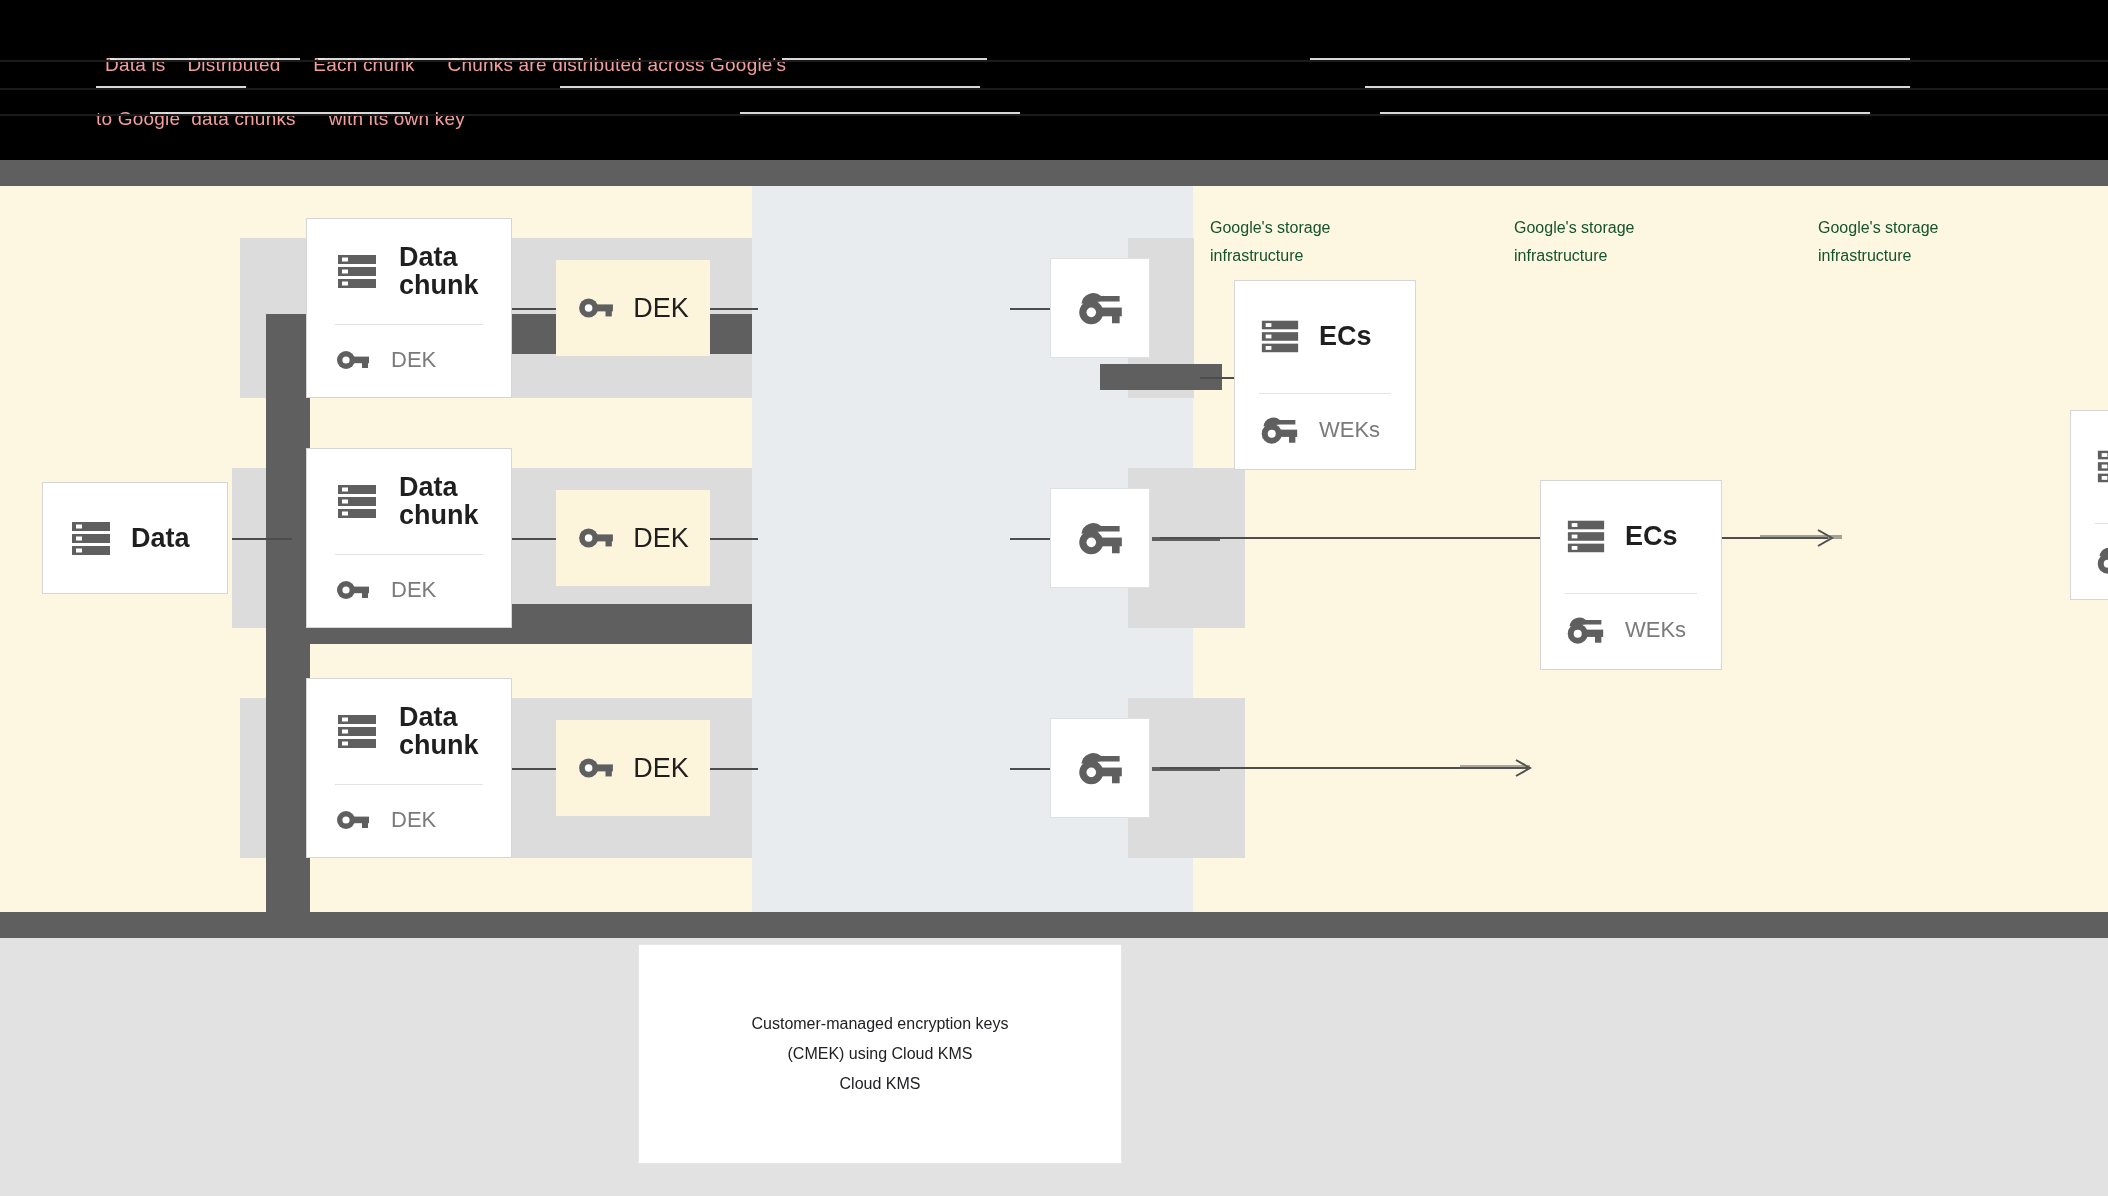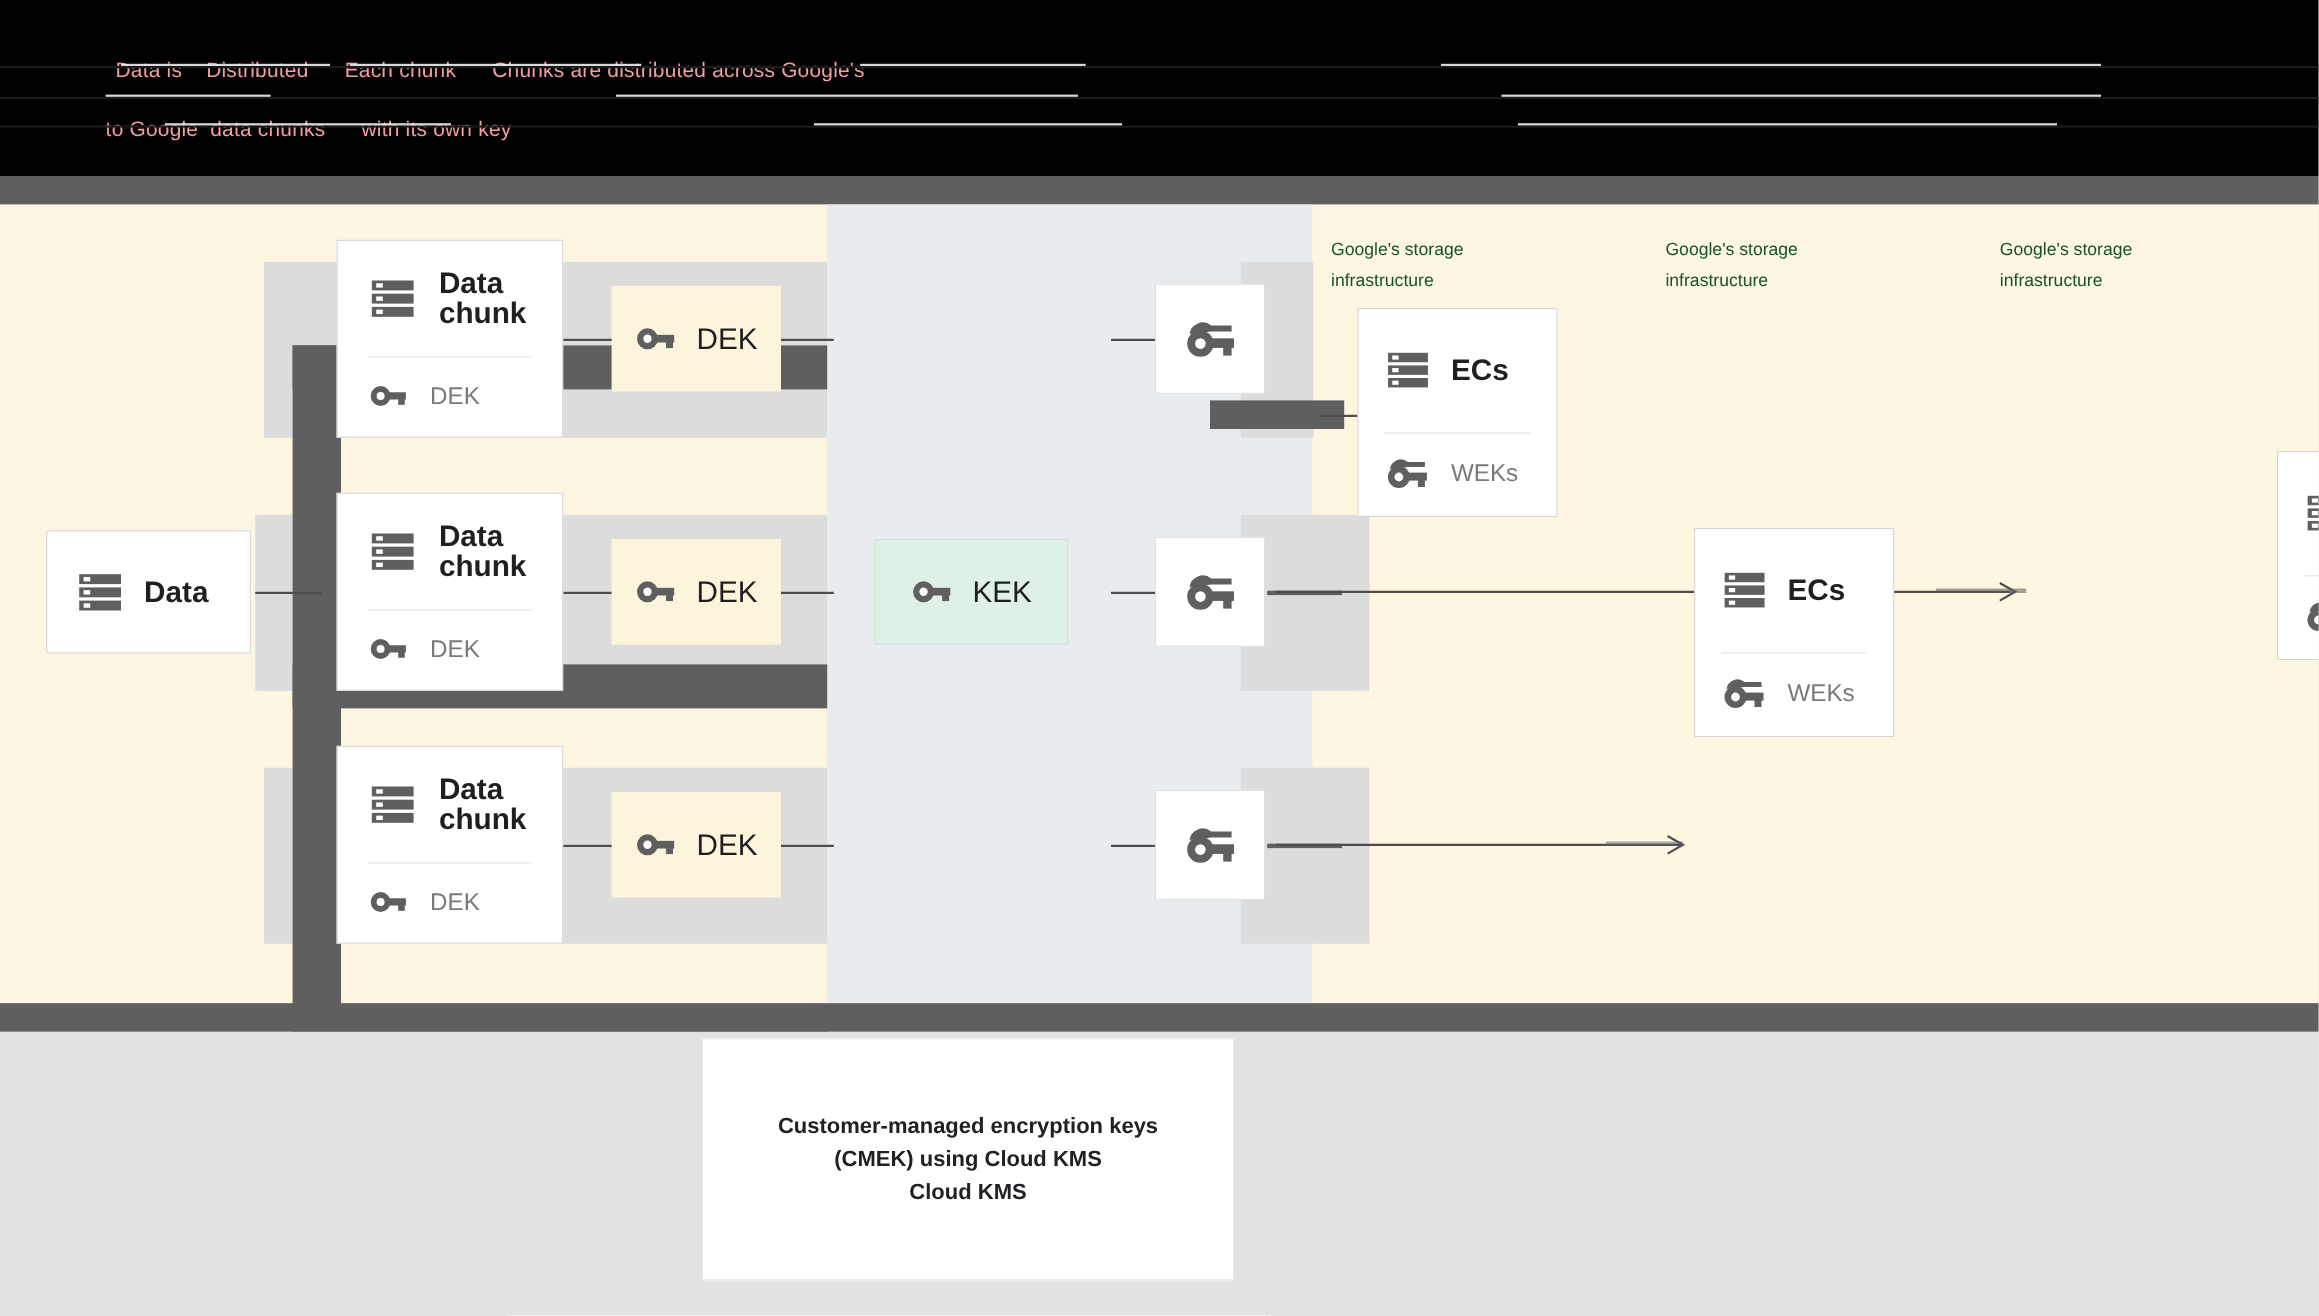--- a/index.html
+++ b/index.html
@@ -126,21 +126,21 @@
     position:absolute;left:0;top:938px;width:2108px;height:258px;
     background:#e2e2e2;
   }
   .caption-card{
     position:absolute;left:638px;top:944px;width:484px;height:220px;
     background:#ffffff;border:1px solid #e6e6e6;box-sizing:border-box;
     display:flex;flex-direction:column;align-items:center;justify-content:center;
     text-align:center;padding:0 30px;
   }
   .cap-strong{
-    font-size:20px;font-weight:bold;color:#202124;line-height:30px;
+    font-size:16px;font-weight:normal;color:#202124;line-height:30px;
   }
   .cap-normal{
     font-size:24px;color:#202124;line-height:30px;margin-top:26px;
   }
 </style>
 </head>
 <body>
 
 <div id="page">
 
@@ -331,29 +331,20 @@
     <div class="box-plain box-dek" style="left:556px;top:534px;width:154px;height:96px;">
       <svg class="ico" width="38" height="38" viewBox="0 0 36 36">
         <circle cx="11" cy="18" r="9" fill="#5f5f5f"></circle>
           <circle cx="11" cy="18" r="3.6" fill="#ffffff"></circle>
         <rect x="17" y="14.6" width="17" height="6.6" fill="#5f5f5f"></rect>
         <rect x="27" y="20" width="6" height="6" fill="#5f5f5f"></rect>
       </svg>
       <span class="box-label">DEK</span>
     </div>
 
-    <div class="box-plain box-kek" style="left:795px;top:304px;width:176px;height:96px;">
-      <svg class="ico" width="38" height="38" viewBox="0 0 36 36">
-        <circle cx="11" cy="18" r="9" fill="#5f5f5f"></circle>
-          <circle cx="11" cy="18" r="3.6" fill="#ffffff"></circle>
-        <rect x="17" y="14.6" width="17" height="6.6" fill="#5f5f5f"></rect>
-        <rect x="27" y="20" width="6" height="6" fill="#5f5f5f"></rect>
-      </svg>
-      <span class="box-label">KEK</span>
-    </div>
 
     <div class="box-plain box-wek" style="left:1050px;top:72px;width:100px;height:100px;">
       <svg class="ico" width="48" height="48" viewBox="0 0 44 44">
         <path d="M5 18 A11 11 0 0 1 23 11 L40 11 L40 16 L23 16" fill="#5f5f5f"></path>
         <circle cx="14" cy="26" r="11" fill="#5f5f5f"></circle>
           <circle cx="14" cy="26" r="4.4" fill="#ffffff"></circle>
         <rect x="22" y="21.6" width="20" height="8" fill="#5f5f5f"></rect>
         <rect x="33" y="28" width="7" height="8" fill="#5f5f5f"></rect>
       </svg>
     </div>

